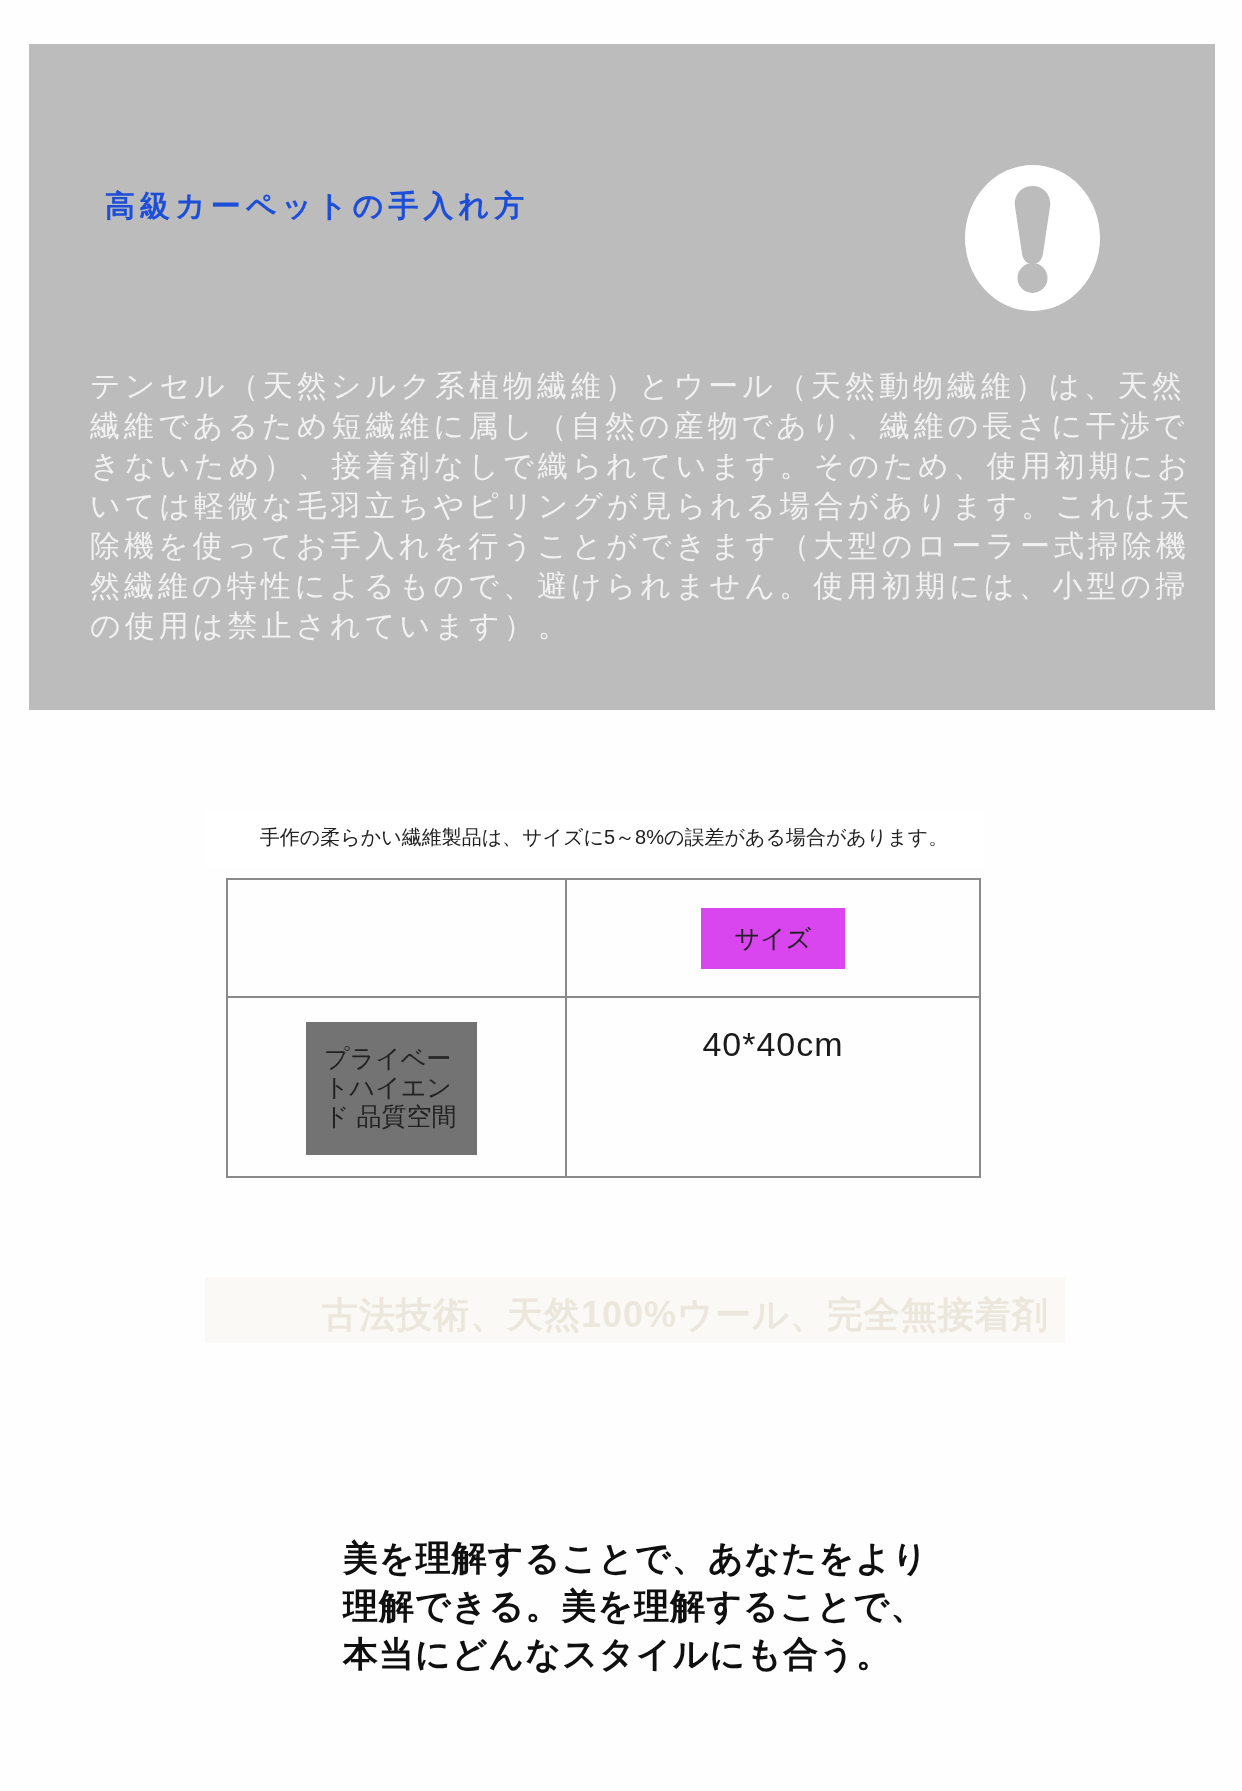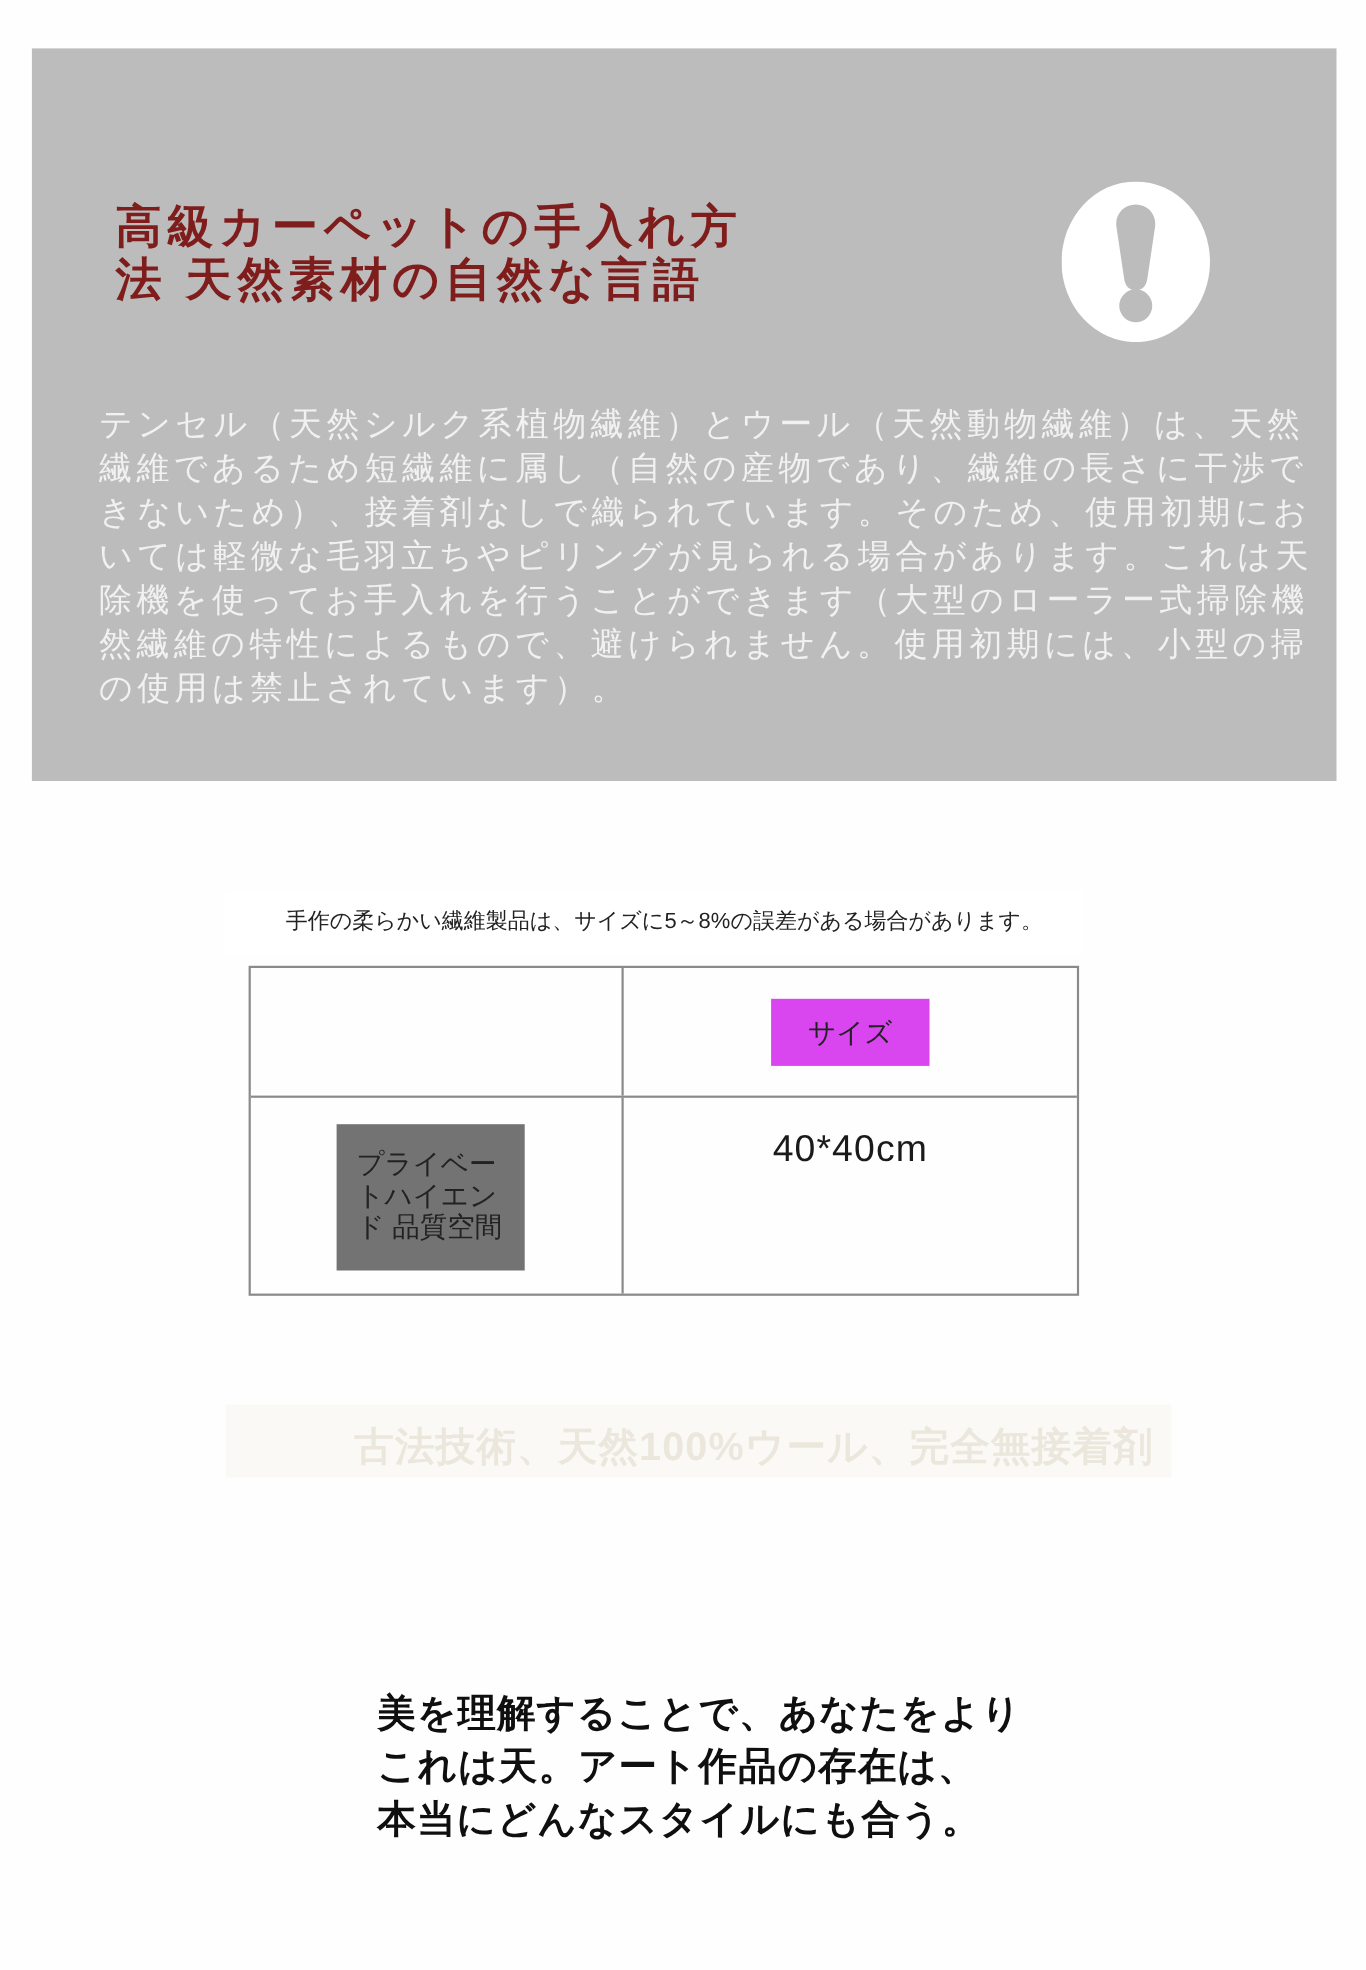--- a/index.html
+++ b/index.html
@@ -9,22 +9,22 @@
     font-family:"Liberation Sans","DejaVu Sans",sans-serif;
     overflow:hidden;
   }
   
   .banner{
     position:absolute;left:29px;top:44px;width:1186px;height:666px;
     background:#bcbcbc;
   }
   .banner-title{
     position:absolute;left:76px;top:138px;
-    font-size:42px;font-weight:bold;line-height:48px;
-    color:#7f1d1d;letter-spacing:5px;white-space:nowrap;
+    font-size:30px;font-weight:bold;line-height:48px;
+    color:#1d4ed8;letter-spacing:5px;white-space:nowrap;
   }
   .alert-badge{
     position:absolute;left:936px;top:121px;width:135px;height:146px;
   }
   .banner-paragraph{
     position:absolute;left:61px;top:322px;
     font-size:30px;line-height:40px;color:#f1f1f1;
     letter-spacing:4px;white-space:nowrap;
   }
   
@@ -78,21 +78,20 @@
     font-size:35px;font-weight:bold;line-height:48px;
     color:#0f0f0f;letter-spacing:1px;white-space:nowrap;
   }
 </style>
 </head>
 <body>
 
 <div class="banner">
   <div class="banner-title">
     <div>高級カーペットの手入れ方</div>
-    <div>法 天然素材の自然な言語</div>
   </div>
 
   <div class="alert-badge">
     <svg width="135" height="146" viewBox="0 0 135 146" xmlns="http://www.w3.org/2000/svg">
       <ellipse cx="67.5" cy="73" rx="67.5" ry="73" fill="#ffffff"></ellipse>
       <path d="M67.5 21 c-11 0 -19 9 -17.6 20 l7 47 c1 7 4.6 11 10.6 11 s9.6 -4 10.6 -11 l7 -47 c1.4 -11 -6.6 -20 -17.6 -20 z" fill="#bcbcbc"></path>
       <circle cx="67.5" cy="113" r="15" fill="#bcbcbc"></circle>
     </svg>
   </div>
 
@@ -129,15 +128,15 @@
       <span>40*40cm</span>
     </div>
   </div>
 </div>
 
 <div class="wm-strip"></div>
 <div class="wm-text">古法技術、天然100%ウール、完全無接着剤</div>
 
 <div class="slogan">
   <div>美を理解することで、あなたをより</div>
-  <div>これは天。アート作品の存在は、</div>
+  <div>理解できる。美を理解することで、</div>
   <div>本当にどんなスタイルにも合う。</div>
 </div>
 
 </body></html>

